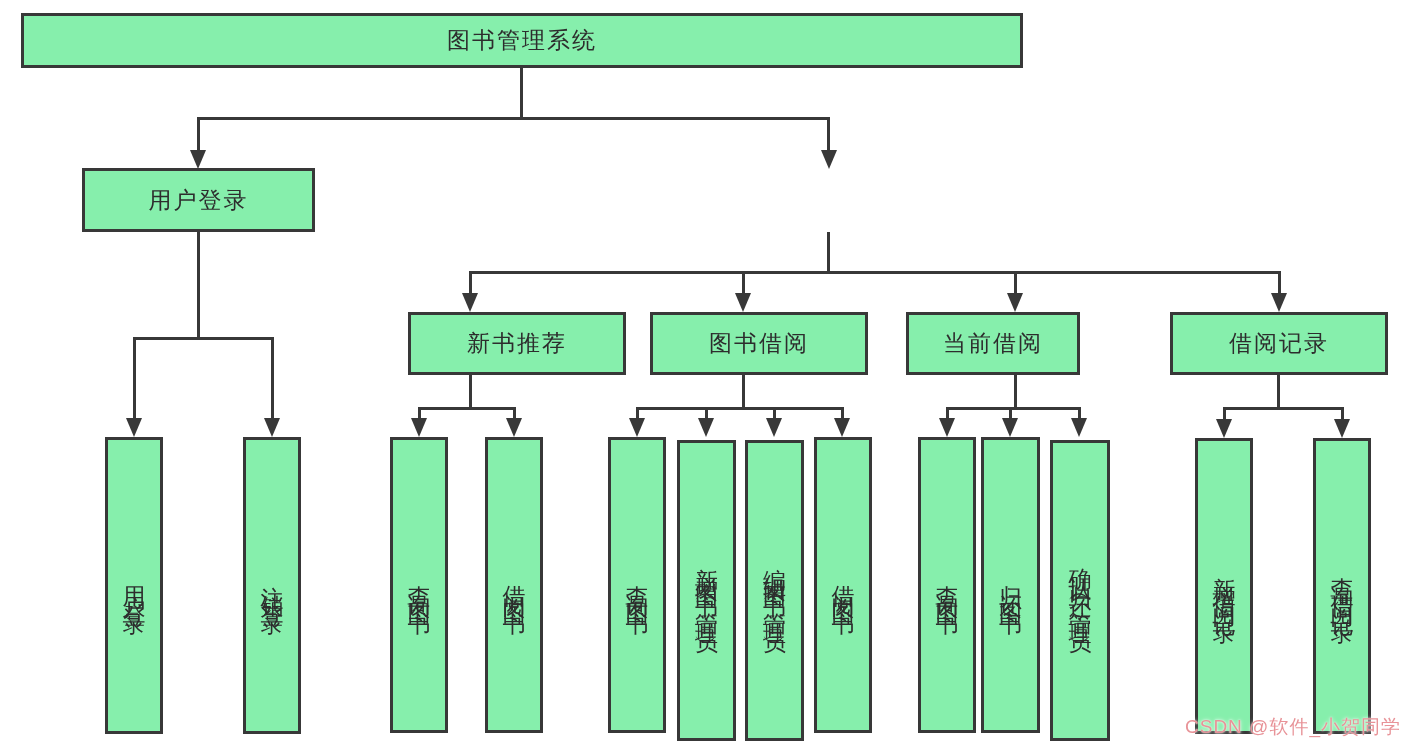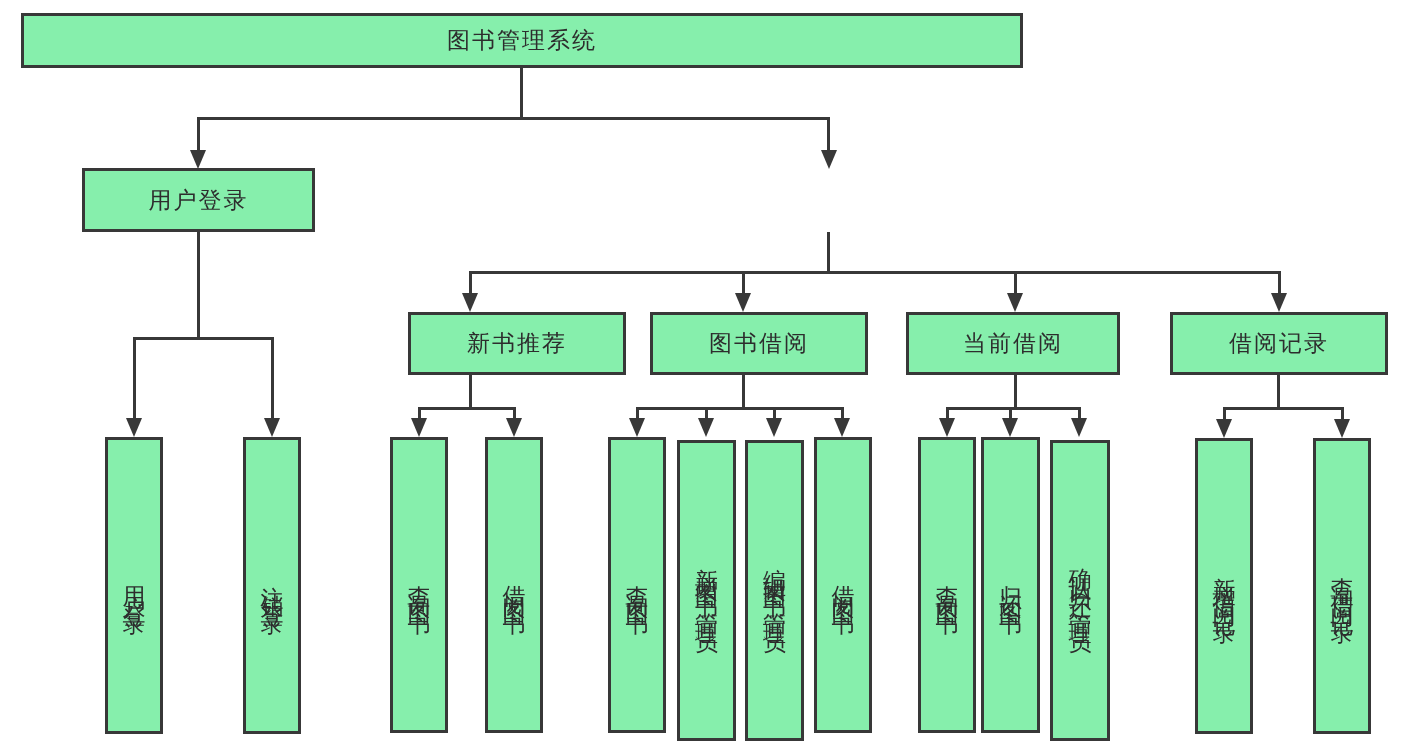--- a/index.html
+++ b/index.html
@@ -88,21 +88,21 @@
   <div class="arrow" style="left:1007px;top:293px;"></div>
   <div class="line" style="left:1278px;top:271px;width:3px;height:23px;"></div>
   <div class="arrow" style="left:1271px;top:293px;"></div>
 
   <div class="box hbox" style="left:361px;top:312px;width:218px;height:63px;margin-left:47px;">
     <span>新书推荐</span>
   </div>
   <div class="box hbox" style="left:634px;top:312px;width:218px;height:63px;margin-left:16px;">
     <span>图书借阅</span>
   </div>
-  <div class="box hbox" style="left:906px;top:312px;width:214px;height:63px;">
+  <div class="box hbox" style="left:906px;top:312px;width:174px;height:63px;">
     <span>当前借阅</span>
   </div>
   <div class="box hbox" style="left:1170px;top:312px;width:218px;height:63px;">
     <span>借阅记录</span>
   </div>
 
   <div class="line" style="left:469px;top:375px;width:3px;height:32px;"></div>
   <div class="line" style="left:418px;top:407px;width:98px;height:3px;"></div>
   <div class="line" style="left:418px;top:407px;width:3px;height:12px;"></div>
   <div class="arrow" style="left:411px;top:418px;"></div>
@@ -173,14 +173,15 @@
     <span>确认归还（管理员）</span>
   </div>
 
   <div class="box vbox" style="left:1195px;top:438px;width:58px;height:296px;">
     <span>新增借阅记录</span>
   </div>
   <div class="box vbox" style="left:1313px;top:438px;width:58px;height:296px;">
     <span>查询借阅记录</span>
   </div>
 
+  <div class="watermark">CSDN @软件_小贺同学</div>
 
 </div>
 
 </body></html>

